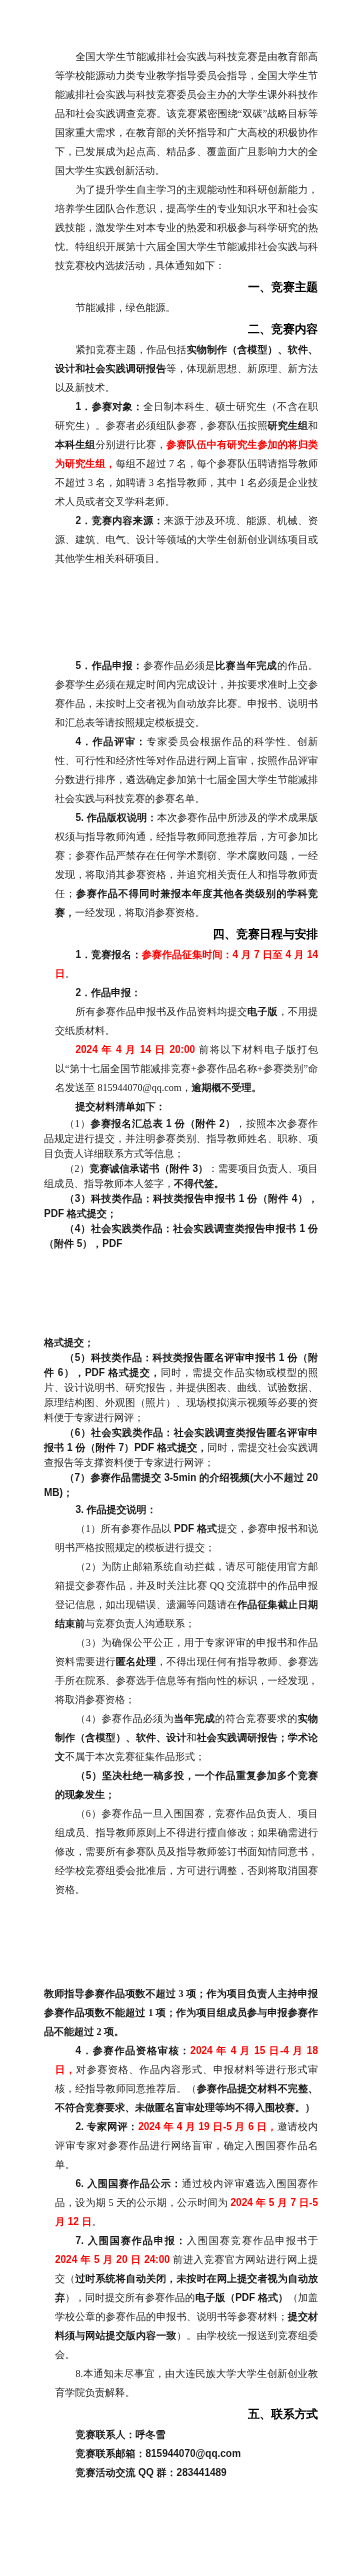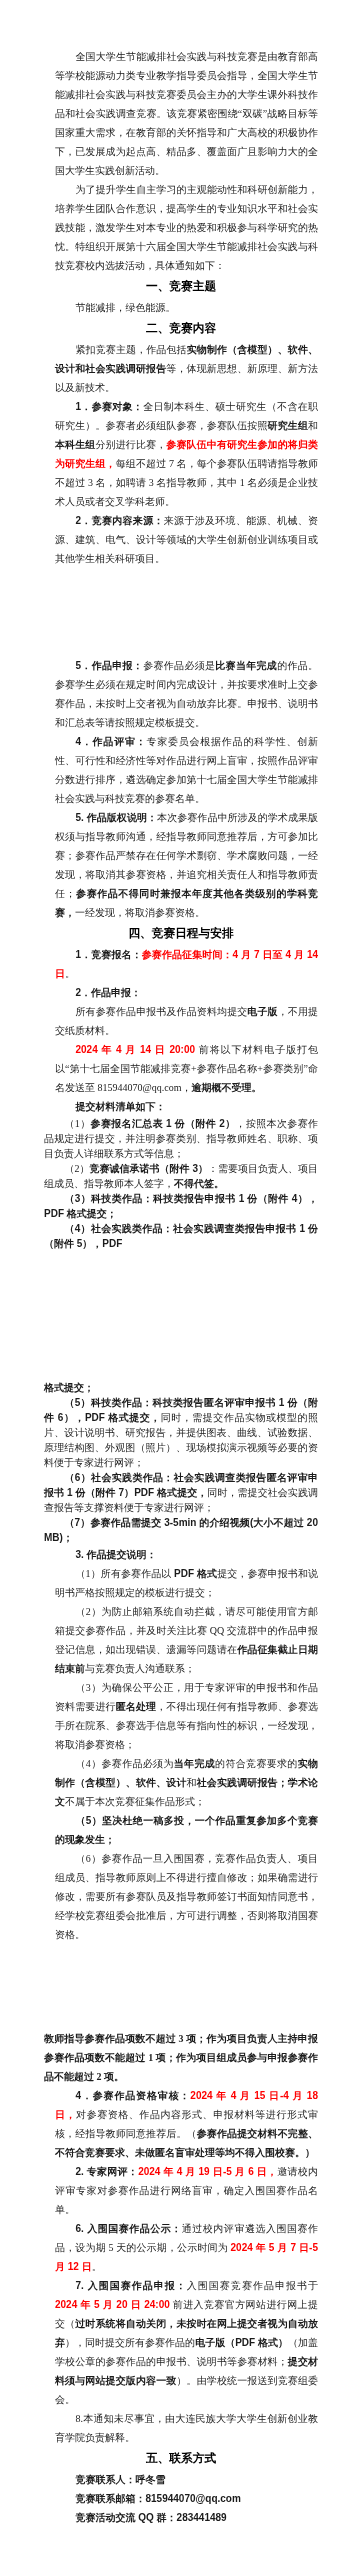--- a/index.html
+++ b/index.html
@@ -8,27 +8,27 @@
     font-family:"Liberation Serif","DejaVu Serif",serif;color:#1b1b1b;
     -webkit-font-smoothing:antialiased;
   }
   .doc{
     padding:47px 46px 0 44px;
     font-size:10px;line-height:19px;text-align:justify;
     word-wrap:break-word;
   }
   .blk{margin:0;}
   .h{
-    font-family:Liberation Serif, serif;
-    font-weight:700;font-size:11.7px;line-height:23px;color:#000;text-align:center;
+    font-family:Liberation Sans, sans-serif;
+    font-weight:700;font-size:11.7px;line-height:23px;color:#000;text-align:right;
   }
   .p{text-indent:2.05em;margin-left:11px;}
   .pni{text-indent:0;font-weight:bold;}
   .tight{line-height:15px;text-indent:2.05em;}
-  .tightni{line-height:15px;text-indent:0;margin-top:45px;}
+  .tightni{line-height:15px;text-indent:0;}
   .gap{width:100%;}
   span.run{white-space:pre-wrap;}
   span.b{font-weight:700;font-family:"Liberation Sans","DejaVu Sans",sans-serif;}
   span.rb{color:#fe0000;font-weight:700;font-family:"Liberation Sans","DejaVu Sans",sans-serif;}
 </style>
 </head>
 <body>
 
 <div class="doc" id="doc-root">
     <div class="blk p"><span class="run">全国大学生节能减排社会实践与科技竞赛是由教育部高等学校能源动力类专业教学指导委员会指导，全国大学生节能减排社会实践与科技竞赛委员会主办的大学生课外科技作品和社会实践调查竞赛。该竞赛紧密围绕“双碳”战略目标等国家重大需求，在教育部的关怀指导和广大高校的积极协作下，已发展成为起点高、精品多、覆盖面广且影响力大的全国大学生实践创新活动。</span></div>

